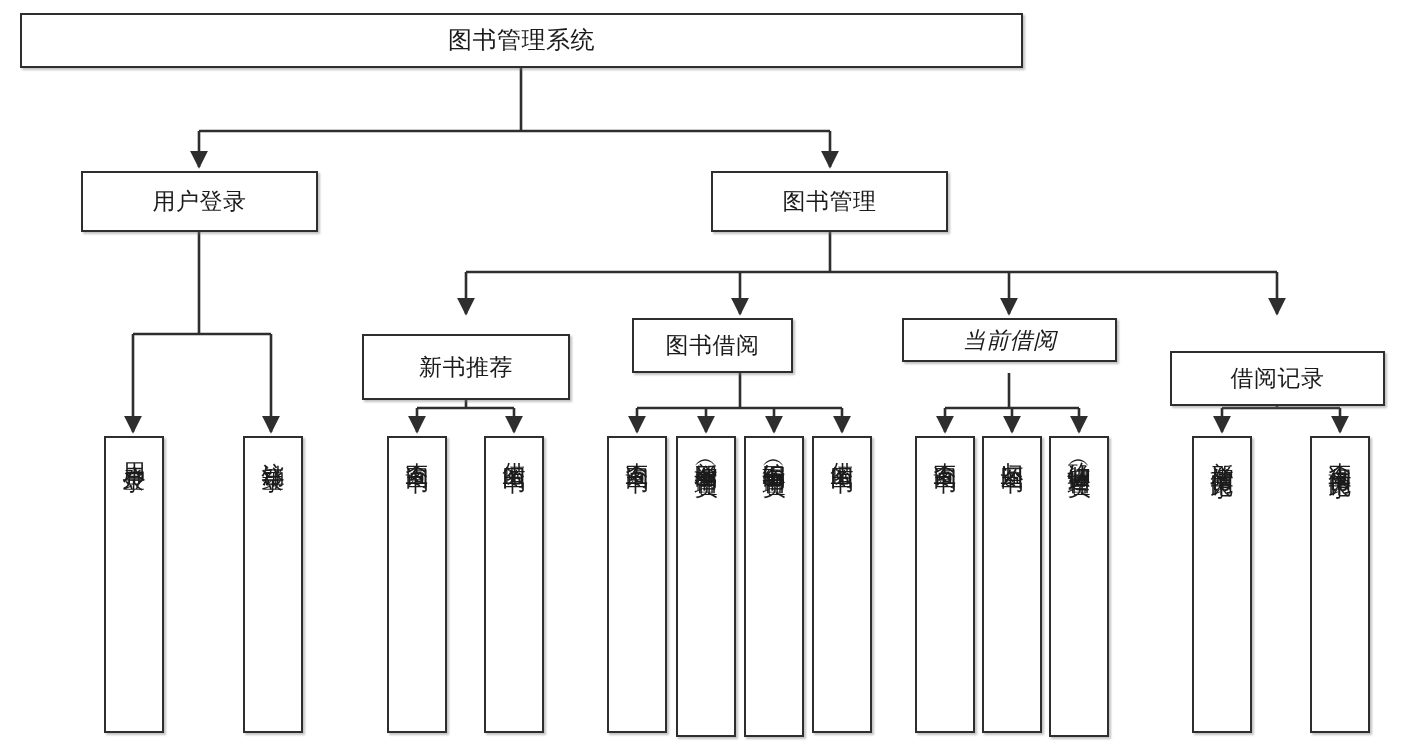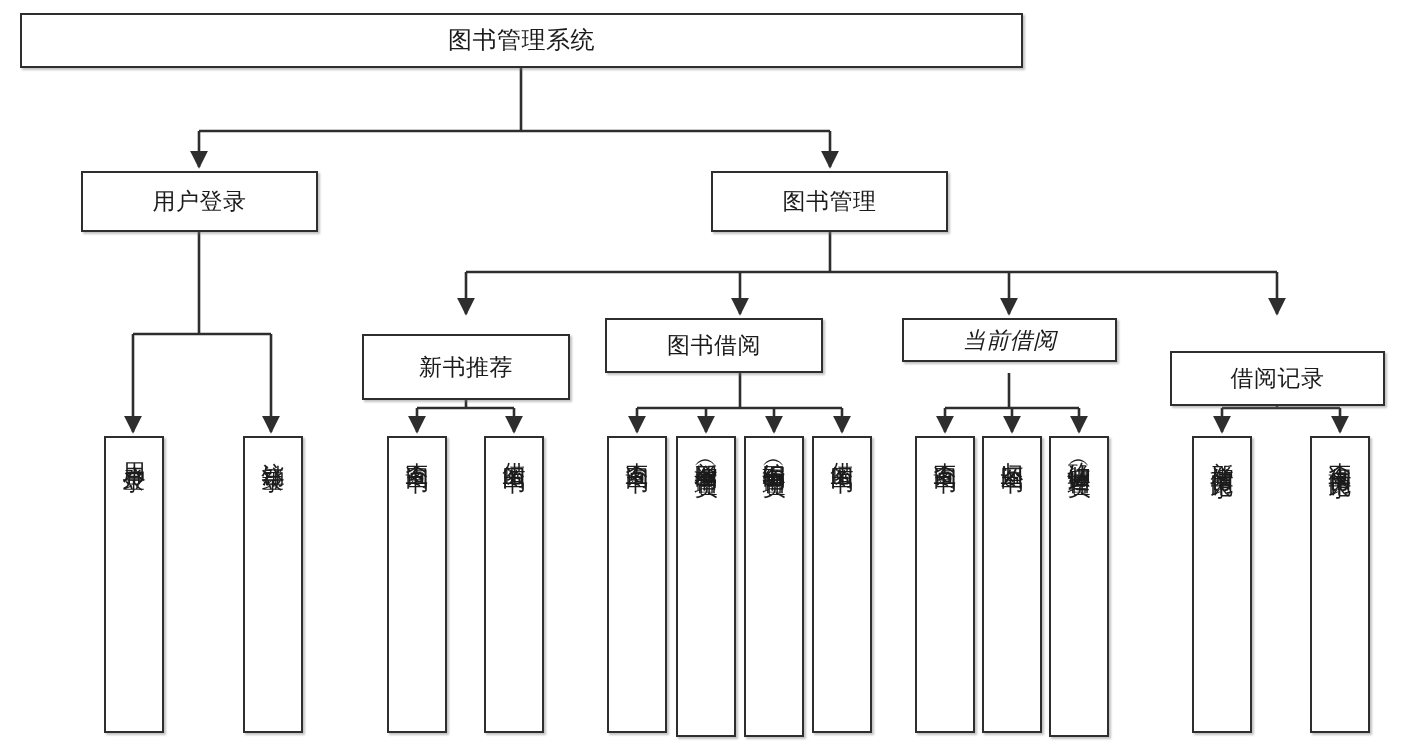--- a/index.html
+++ b/index.html
@@ -140,21 +140,21 @@
   <div class="node h" style="left:81px; top:171px; width:237px; height:61px;">
     <span class="node-label">用户登录</span>
   </div>
   <div class="node h" style="left:711px; top:171px; width:237px; height:61px;">
     <span class="node-label">图书管理</span>
   </div>
 
   <div class="node h" style="left:362px; top:318px; width:208px; height:66px;margin-top:16px;">
     <span class="node-label">新书推荐</span>
   </div>
-  <div class="node h" style="left:605px; top:318px; width:218px; height:55px;">
+  <div class="node h" style="left:632px; top:318px; width:161px; height:55px;">
     <span class="node-label">图书借阅</span>
   </div>
   <div class="node h" style="left:902px; top:318px; width:215px; height:44px;font-style:italic;">
     <span class="node-label">当前借阅</span>
   </div>
   <div class="node h" style="left:1170px; top:318px; width:215px; height:55px;margin-top:33px;">
     <span class="node-label">借阅记录</span>
   </div>
 
   <div class="node v" style="left:104px; top:436px; width:60px; height:297px;">

